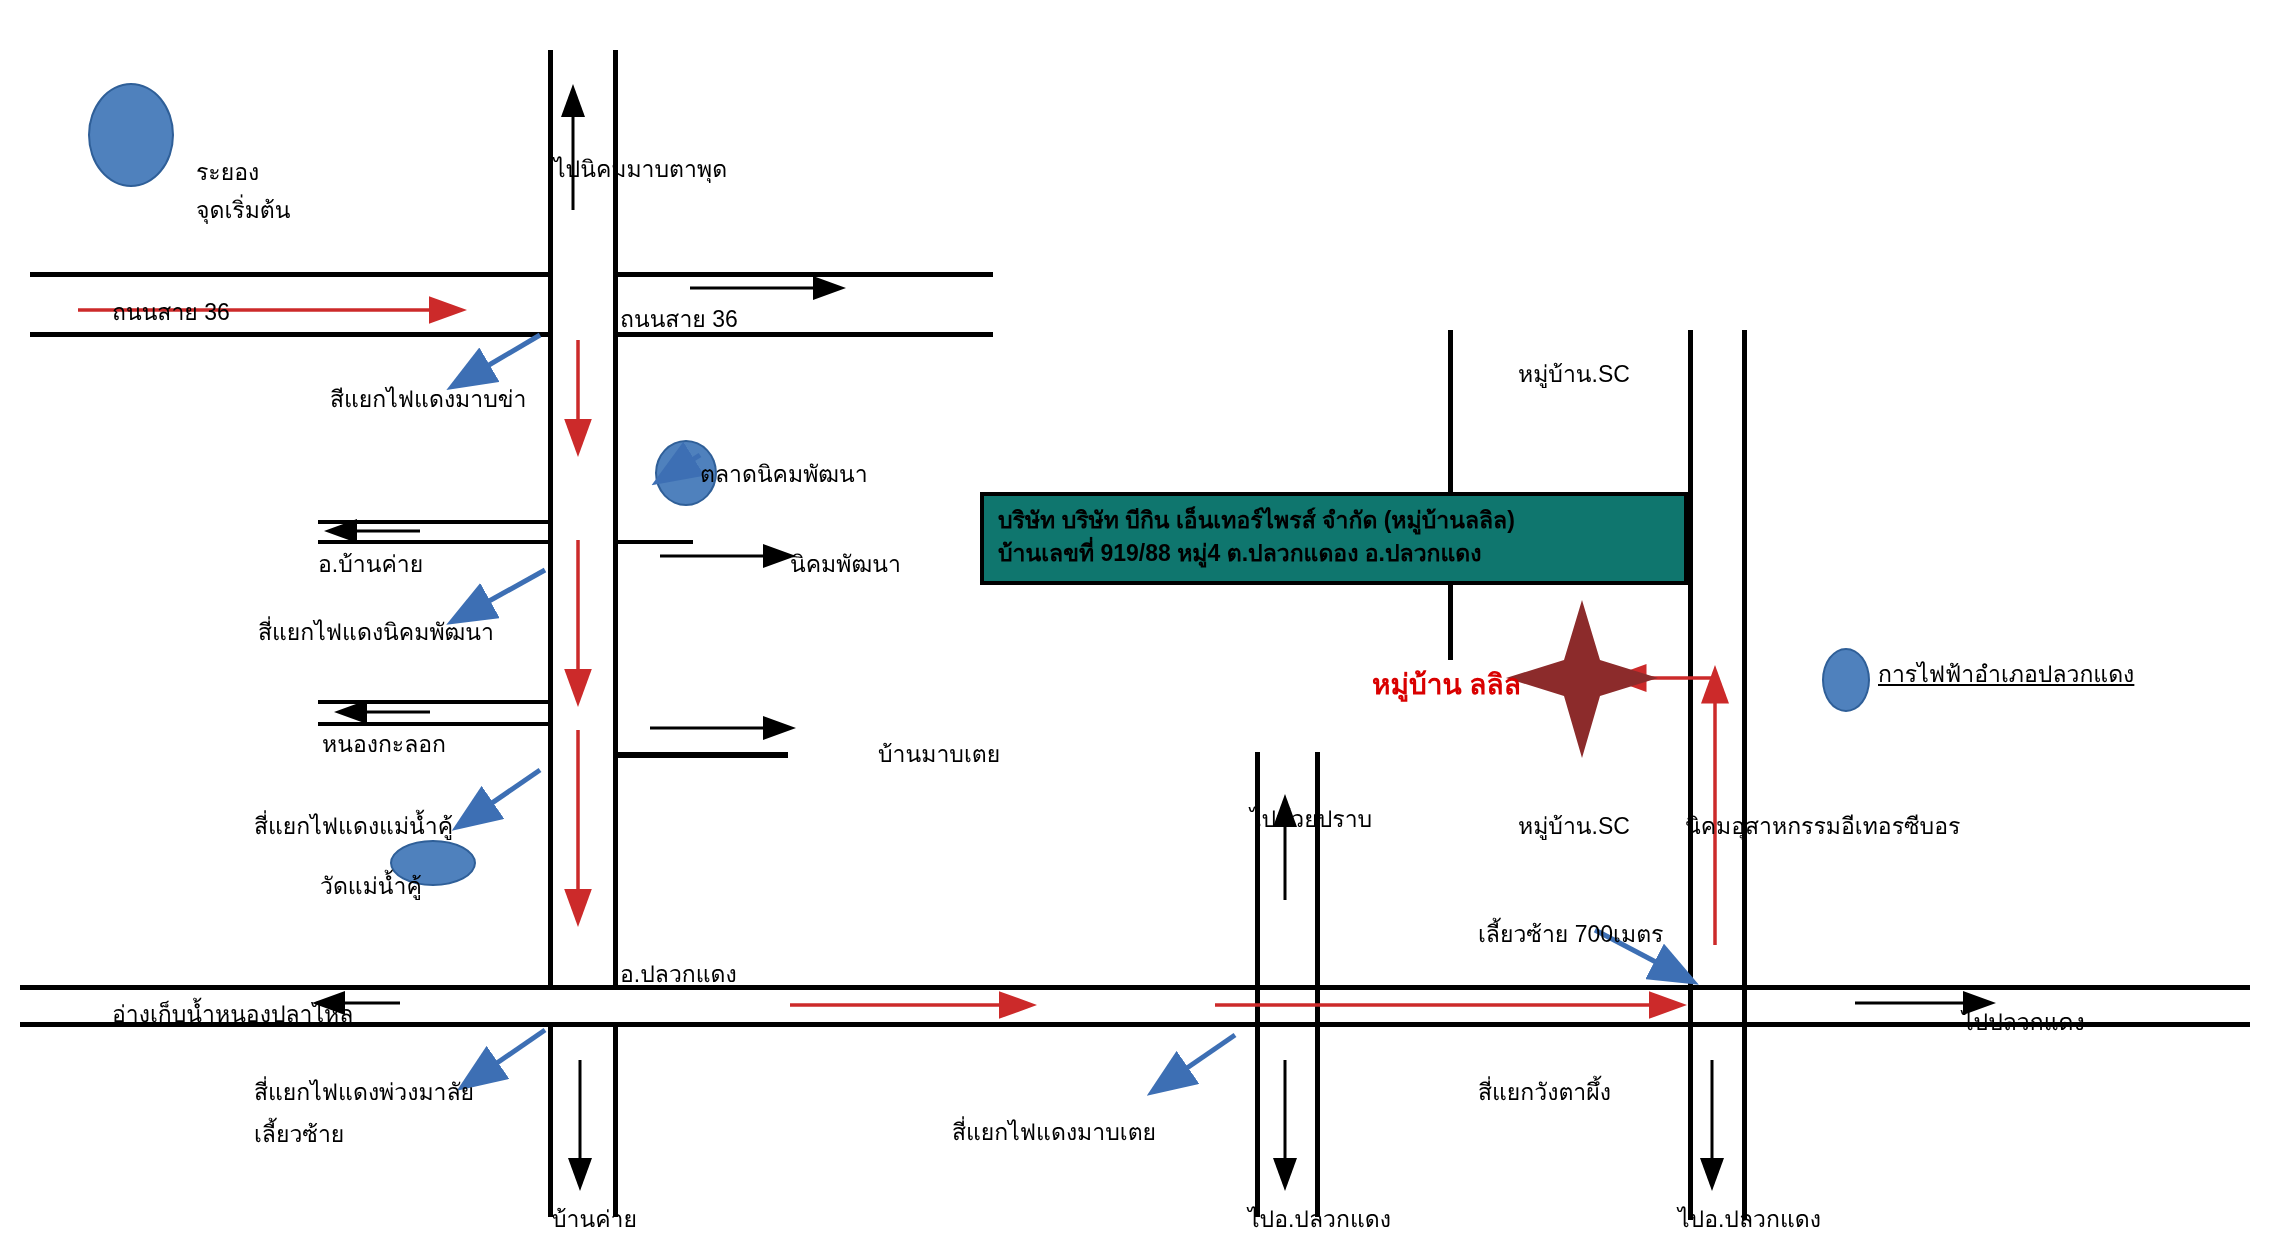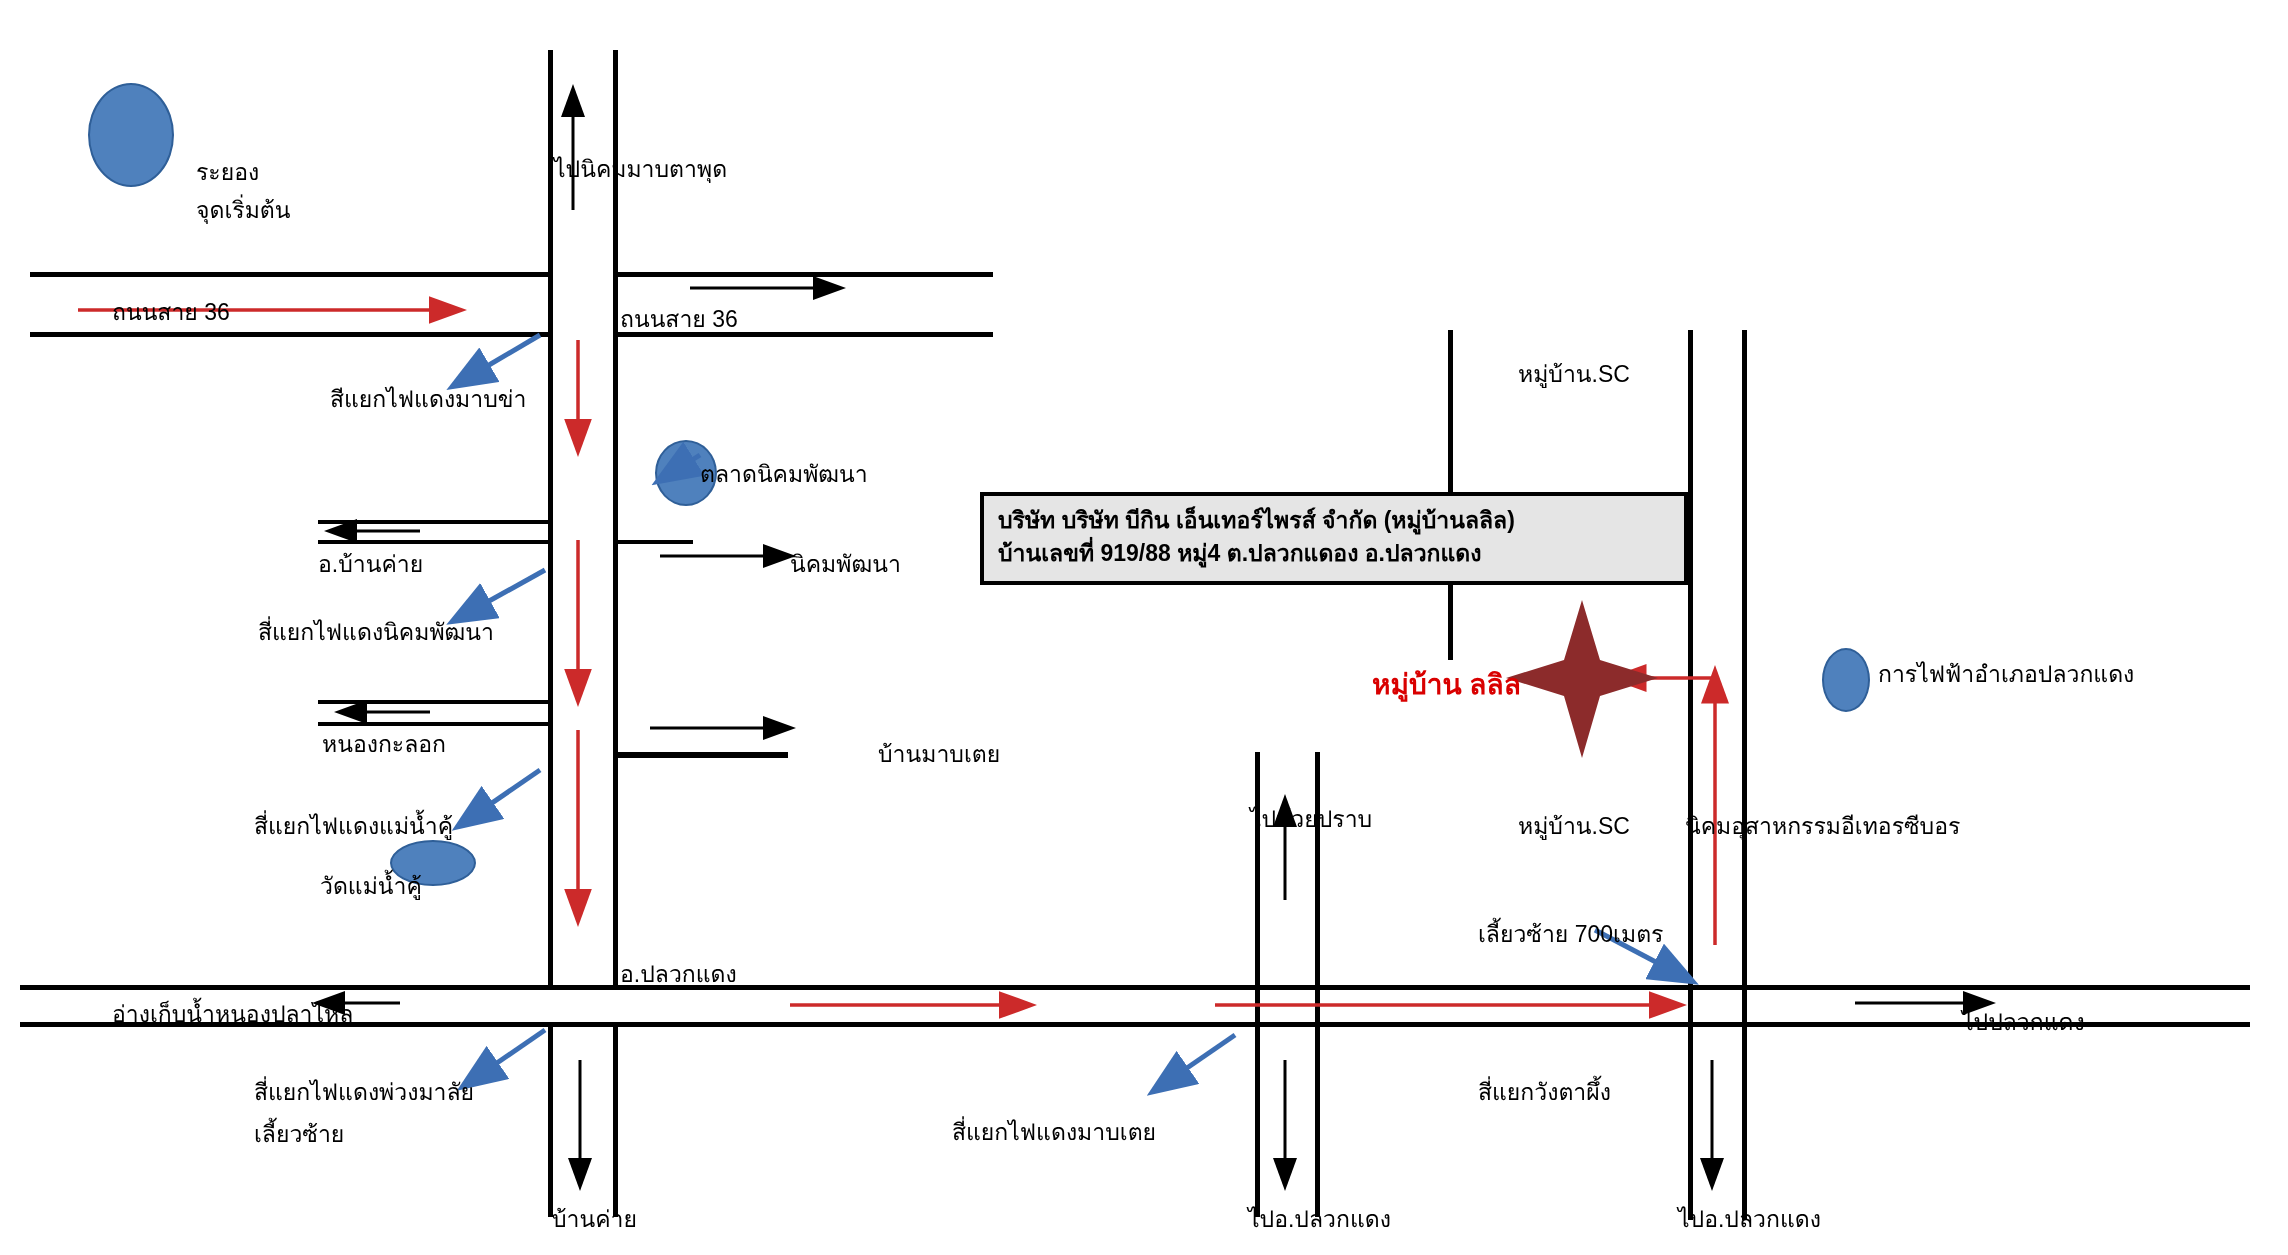--- a/index.html
+++ b/index.html
@@ -40,21 +40,21 @@
     color: #d90000;
     white-space: nowrap;
   }
   .road-h, .road-v {
     position: absolute;
     background: #000000;
   }
   .infobox {
     position: absolute;
     border: 4px solid #000000;
-    background: #e5e5e5;
+    background: #0f766e;
     box-sizing: border-box;
     padding: 8px 14px 10px 14px;
   }
   .infobox div {
     font-size: 23px;
     font-weight: bold;
     color: #000000;
     white-space: nowrap;
     line-height: 1.45;
   }
@@ -261,17 +261,17 @@
   <div class="lbl" style="left:1518px; top:812px;">หมู่บ้าน.SC</div>
   <div class="lbl" style="left:1518px; top:360px;">หมู่บ้าน.SC</div>
 
   <div class="lbl" style="left:952px; top:1118px;">สี่แยกไฟแดงมาบเตย</div>
   <div class="lbl" style="left:1248px; top:1205px;">ไปอ.ปลวกแดง</div>
   <div class="lbl" style="left:1478px; top:1078px;">สี่แยกวังตาผึ้ง</div>
   <div class="lbl" style="left:1478px; top:920px;">เลี้ยวซ้าย 700เมตร</div>
   <div class="lbl" style="left:1685px; top:812px;">นิคมอุสาหกรรมอีเทอรซีบอร</div>
   <div class="lbl" style="left:1678px; top:1205px;">ไปอ.ปลวกแดง</div>
   <div class="lbl" style="left:1962px; top:1008px;">ไปปลวกแดง</div>
-  <div class="lbl" style="left:1878px; top:660px;">การไฟฟ้าอำเภอปลวกแดง</div>
+  <div class="lbl" style="left:1878px; top:660px;text-decoration:underline;">การไฟฟ้าอำเภอปลวกแดง</div>
 
   <div class="red-label" style="left:1372px; top:662px;">หมู่บ้าน ลลิล</div>
 
 </div>
 
 </body></html>

